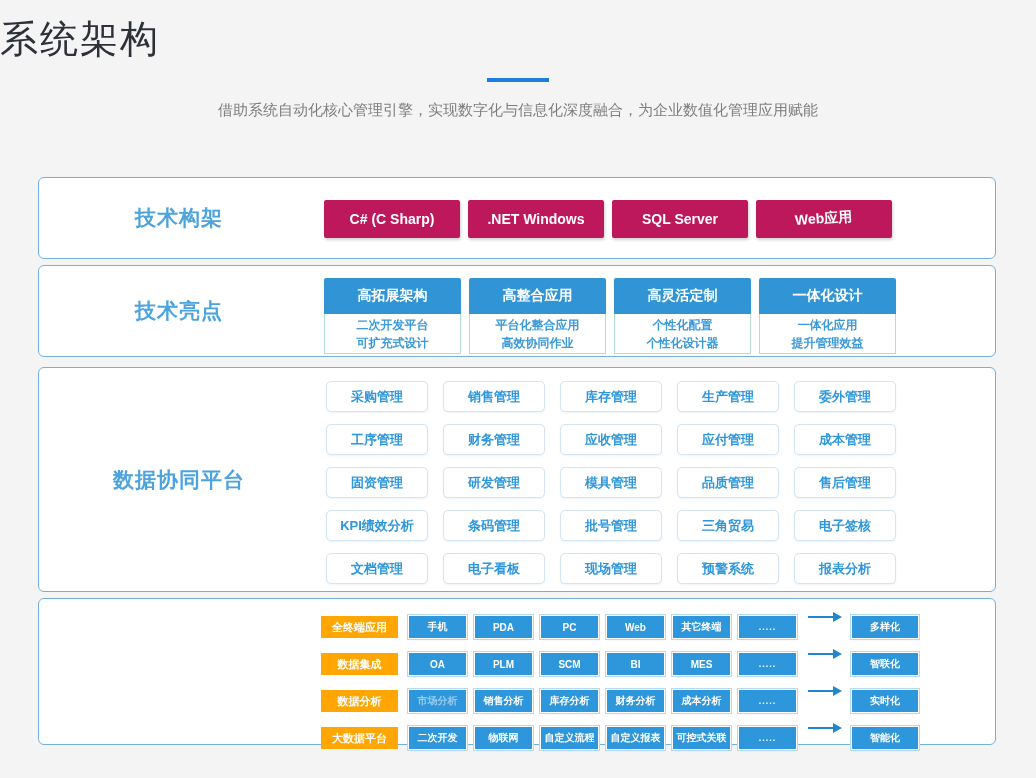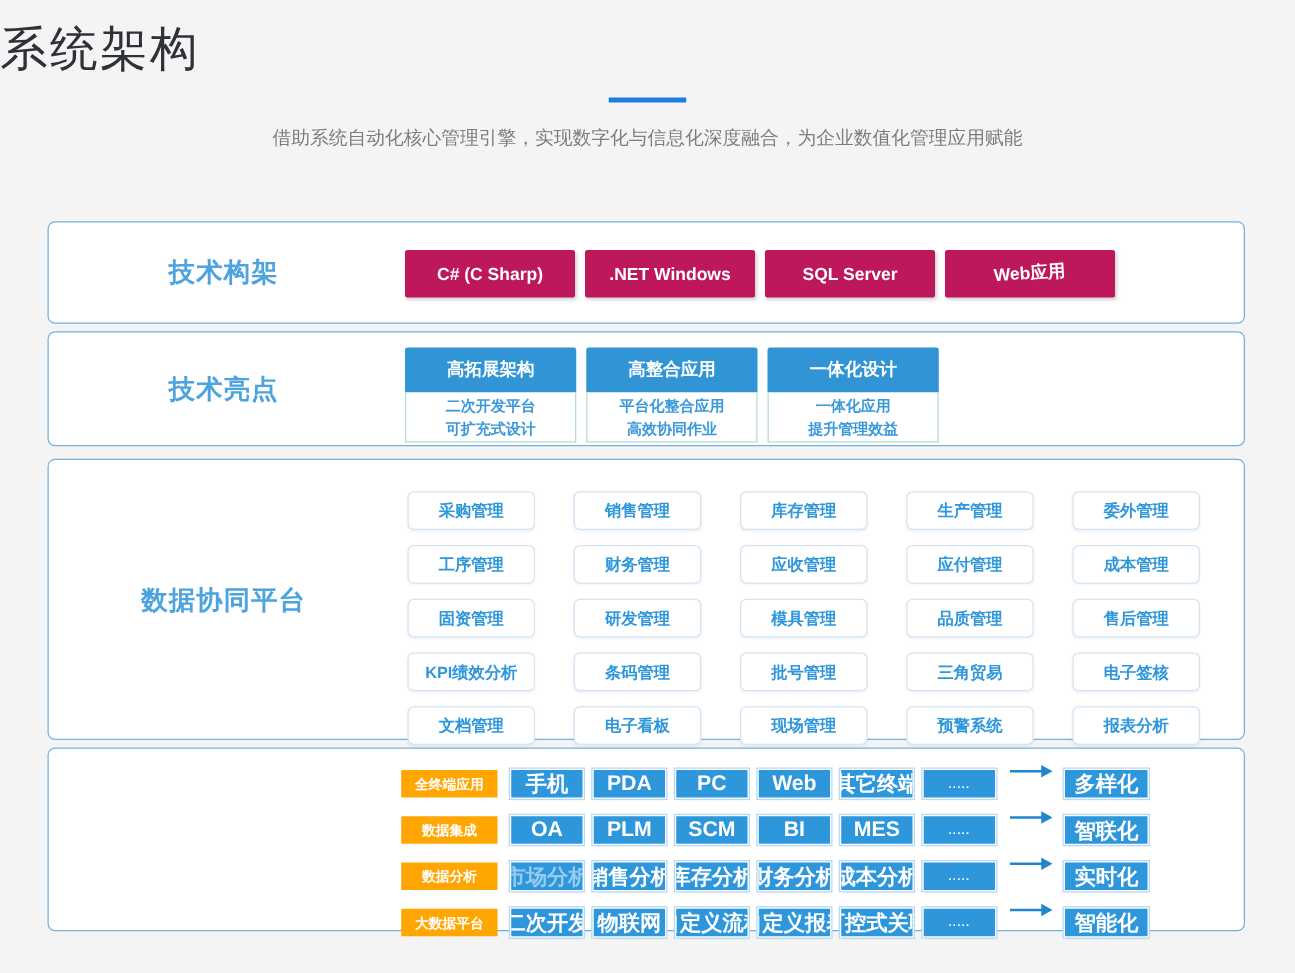--- a/index.html
+++ b/index.html
@@ -46,36 +46,36 @@
     height:36px;background:#3195d5;color:#fff;font-size:14px;font-weight:bold;
     display:flex;align-items:center;justify-content:center;border-radius:2px 2px 0 0;
   }
   .hl-body{
     border:1px solid #b5ddd2;border-top:none;background:#fff;height:39px;
     display:flex;flex-direction:column;align-items:center;justify-content:center;
     color:#3b99da;font-size:12px;line-height:18px;font-weight:bold;
   }
   
   .grid{position:absolute;left:287px;top:13px;}
-  .grid-row{display:flex;gap:31px;margin-bottom:12px;margin-top:12px;}
+  .grid-row{display:flex;gap:15px;margin-bottom:12px;}
   .mod-btn{
     width:102px;height:31px;background:#fff;border:1px solid #d4e4f1;border-radius:5px;
     color:#2e96db;font-size:13px;font-weight:bold;box-sizing:border-box;
     display:flex;align-items:center;justify-content:center;
     box-shadow:0 1px 2px rgba(120,160,200,0.12);
   }
   
   .ops{position:absolute;left:282px;top:17px;}
   .ops-row{display:flex;height:22px;margin-bottom:15px;}
   .ops-tag{
     width:77px;height:22px;background:#ffa602;color:#fff;font-size:11px;font-weight:bold;
     display:flex;align-items:center;justify-content:center;margin-right:2px;flex:none;
   }
   .chip{
-    width:57px;height:22px;background:#2e96db;color:#fff;font-size:17px;font-weight:bold;
+    width:57px;height:22px;background:#2e96db;color:#fff;font-size:10px;font-weight:bold;
     display:flex;align-items:center;justify-content:center;margin-left:9px;flex:none;
     box-shadow:0 0 0 1px #fff,0 0 0 2px #b7d9f2,1px 2px 2px rgba(0,0,0,0.08);
     white-space:nowrap;overflow:hidden;
   }
   .chip.dots{font-size:9px;letter-spacing:1px;}
   .chip.faded{color:rgba(255,255,255,0.5);}
   .chip.result{width:66px;margin-left:0;}
   .arrow{
     width:26px;height:2px;background:#2186cc;position:relative;
     margin-left:12px;margin-right:18px;flex:none;
@@ -115,20 +115,27 @@
       </div>
     </div>
     <div class="hl-card">
       <div class="hl-head">高整合应用</div>
       <div class="hl-body">
         <div>平台化整合应用</div>
         <div>高效协同作业</div>
       </div>
     </div>
     <div class="hl-card">
+      <div class="hl-head">高灵活定制</div>
+      <div class="hl-body">
+        <div>个性化配置</div>
+        <div>个性化设计器</div>
+      </div>
+    </div>
+    <div class="hl-card">
       <div class="hl-head">一体化设计</div>
       <div class="hl-body">
         <div>一体化应用</div>
         <div>提升管理效益</div>
       </div>
     </div>
   </div>
 </section>
 
 <section class="panel" id="sec3">

